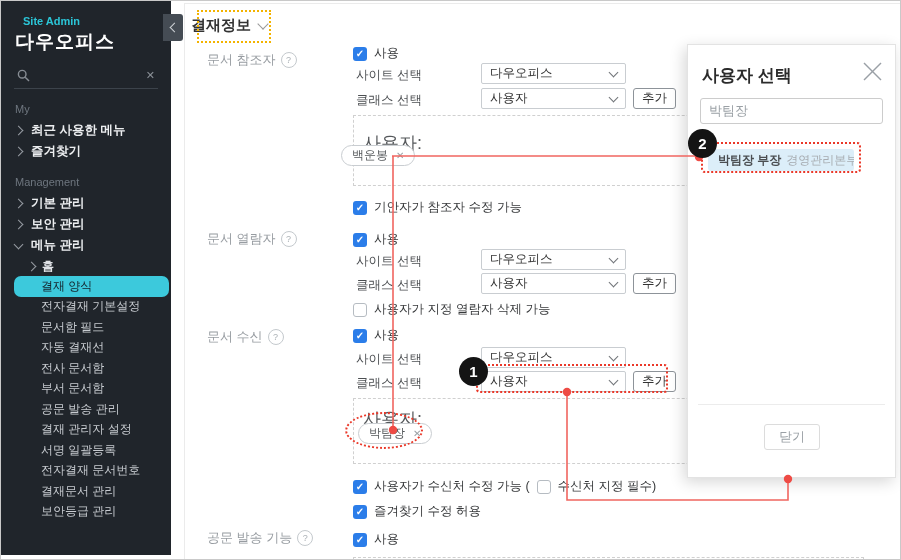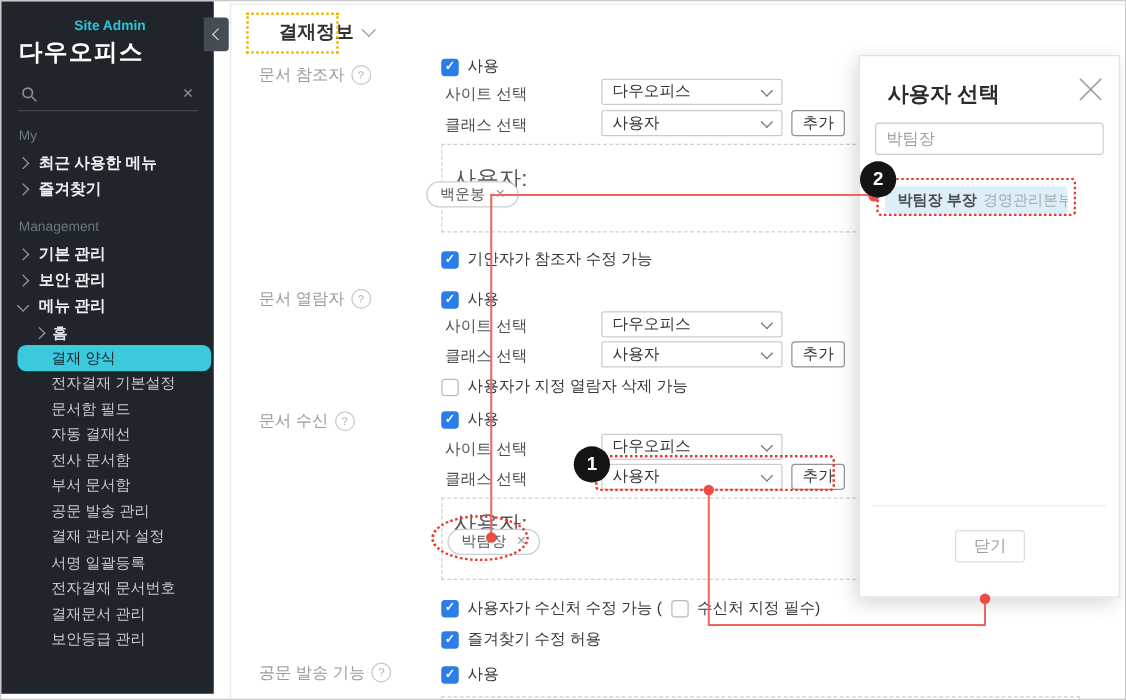--- a/index.html
+++ b/index.html
@@ -2,21 +2,21 @@
 <html><head>
 <meta charset="utf-8">
 <style>
   html,body{margin:0;padding:0;background:#fff;}
   .screen{position:relative;width:901px;height:560px;box-sizing:border-box;border:1px solid #c9c9c9;
     background:#fff;overflow:hidden;font-family:"Liberation Sans",sans-serif;-webkit-font-smoothing:antialiased;}
   .abs{position:absolute;}
 
   
   .sidebar{position:absolute;left:0;top:0;width:170px;height:554px;background:#20252b;color:#e8eaec;overflow:hidden;z-index:2;}
-  .sb-admin{margin:14px 0 0 4px;color:#2bc6d8;font-size:11px;font-weight:bold;text-align:center;}
+  .sb-admin{margin:14px 0 0 22px;color:#2bc6d8;font-size:11px;font-weight:bold;}
   .sb-brand{margin:2px 0 0 14px;color:#fff;font-size:19px;font-weight:bold;letter-spacing:1px;}
   .sb-search{margin:8px 13px 0 13px;height:25px;border-bottom:1px solid #3c434b;display:flex;align-items:center;justify-content:space-between;padding:0 3px;}
   .sb-x{color:#8a9097;font-size:11px;line-height:1;}
   .sb-seclabel{margin:14px 0 0 14px;font-size:11px;color:#6e767f;}
   .sb-item{display:flex;align-items:center;height:21px;padding-left:14px;font-size:12.5px;font-weight:bold;color:#eceef0;gap:9px;cursor:pointer;}
   .sb-item.first{margin-top:5px;}
   .sb-sub{display:flex;align-items:center;height:20px;padding-left:27px;font-size:12px;font-weight:bold;color:#dfe2e6;gap:7px;cursor:pointer;}
   .sb-leaf{display:flex;align-items:center;height:20.5px;margin-left:13px;width:155px;box-sizing:border-box;padding-left:27px;font-size:12px;color:#c7cbd0;cursor:pointer;}
   .sb-leaf.active{background:#3cc9dc;color:#15222b;border-radius:7px;}
   .chev{width:6px;height:6px;border-top:1.5px solid #969ca3;border-right:1.5px solid #969ca3;display:inline-block;flex:none;}
@@ -43,21 +43,21 @@
   .dd-chev{width:6px;height:6px;border-right:1.5px solid #707478;border-bottom:1.5px solid #707478;transform:rotate(45deg);margin-top:-2px;flex:none;}
   .btn-add{height:21px;padding:0 8px;border:1px solid #8d9399;border-radius:3px;background:#fff;font-size:12.5px;color:#333;cursor:pointer;font-family:inherit;}
   .dotbox{border:1px dashed #d0d0d0;box-sizing:border-box;background:#fff;}
   .boxlbl{font-size:18px;color:#55585b;}
   .chip{height:21px;border:1px solid #c9cdd1;border-radius:11px;background:#fff;display:inline-flex;align-items:center;gap:8px;padding:0 10px;font-size:12px;color:#55585b;box-sizing:border-box;}
   .chip-x{color:#9aa0a5;font-size:10px;line-height:1;cursor:pointer;}
 
   
   .modal{position:absolute;left:686px;top:43px;width:209px;height:434px;background:#fff;border:1px solid #e3e3e3;
     box-shadow:-3px 4px 14px rgba(0,0,0,.16);z-index:10;box-sizing:border-box;}
-  .m-title{position:absolute;left:22px;top:19px;font-size:17px;font-weight:bold;color:#2b2b2b;}
+  .m-title{position:absolute;left:14px;top:19px;font-size:17px;font-weight:bold;color:#2b2b2b;}
   .m-close{position:absolute;right:12px;top:16px;cursor:pointer;}
   .m-input{position:absolute;left:12px;top:53px;width:183px;height:26px;box-sizing:border-box;border:1px solid #ccc;border-radius:3px;
     font-size:13px;color:#9aa0a5;padding:0 8px;font-family:inherit;outline:none;}
   .m-item{position:absolute;left:20px;top:104px;width:146px;height:22px;background:#dceef9;border-radius:3px;display:flex;align-items:center;
     gap:5px;padding:0 5px;box-sizing:border-box;font-size:12px;white-space:nowrap;overflow:hidden;cursor:pointer;}
   .m-item .nm{font-weight:bold;color:#4b4e52;}
   .m-item .dp{color:#a7acb1;}
   .m-div{position:absolute;left:10px;right:10px;top:359px;border-top:1px solid #ececec;}
   .m-btn{position:absolute;left:76px;top:379px;width:56px;height:26px;border:1px solid #dcdcdc;border-radius:3px;background:#fff;
     color:#9aa0a5;font-size:13px;cursor:pointer;font-family:inherit;}
@@ -127,21 +127,21 @@
     <div class="sb-leaf">보안등급 관리</div>
 
   </aside>
   <div class="collapse-tab">
     <span class="chev-l"></span>
   </div>
 
   <div class="vline"></div>
   <div class="hline"></div>
 
-  <div class="abs page-title" style="left:222px;top:15px;">
+  <div class="abs page-title" style="left:190px;top:15px;">
     <span>결재정보</span>
     <span class="t-chev"></span>
   </div>
 
   <div class="abs rowlbl" style="left:206px;top:50px;align-items:center;">
     <span>문서 참조자</span>
     <span class="qmark">?</span>
   </div>
   <div class="abs cbrow" style="left:352px;top:44px;">
     <span class="cb on">✓</span>

